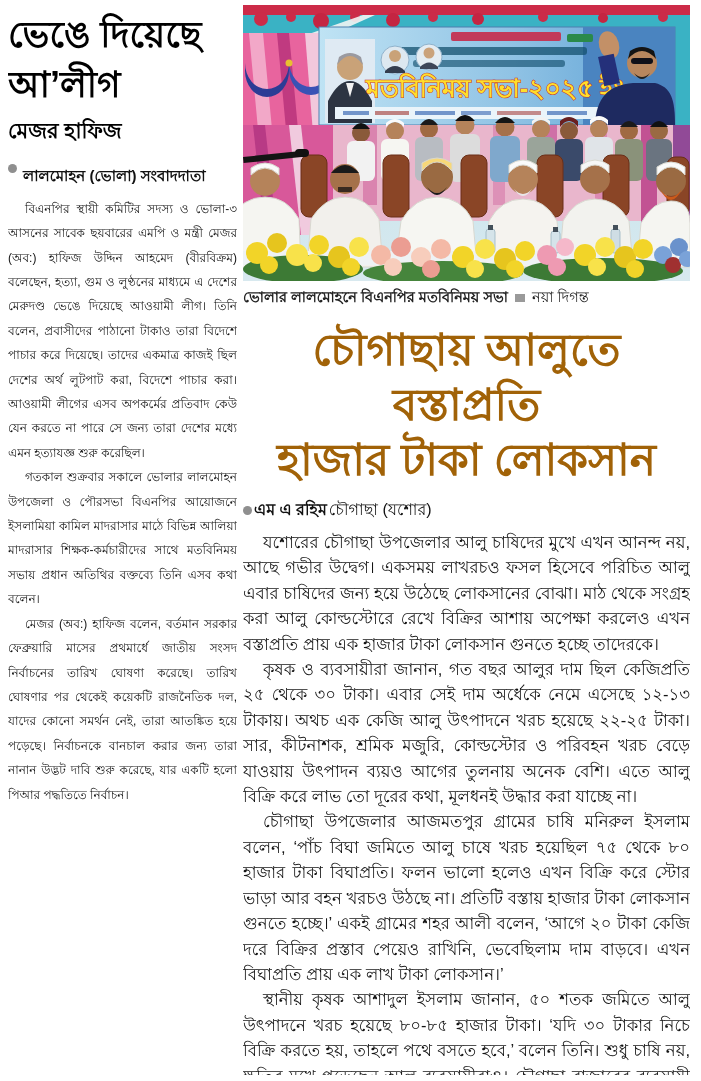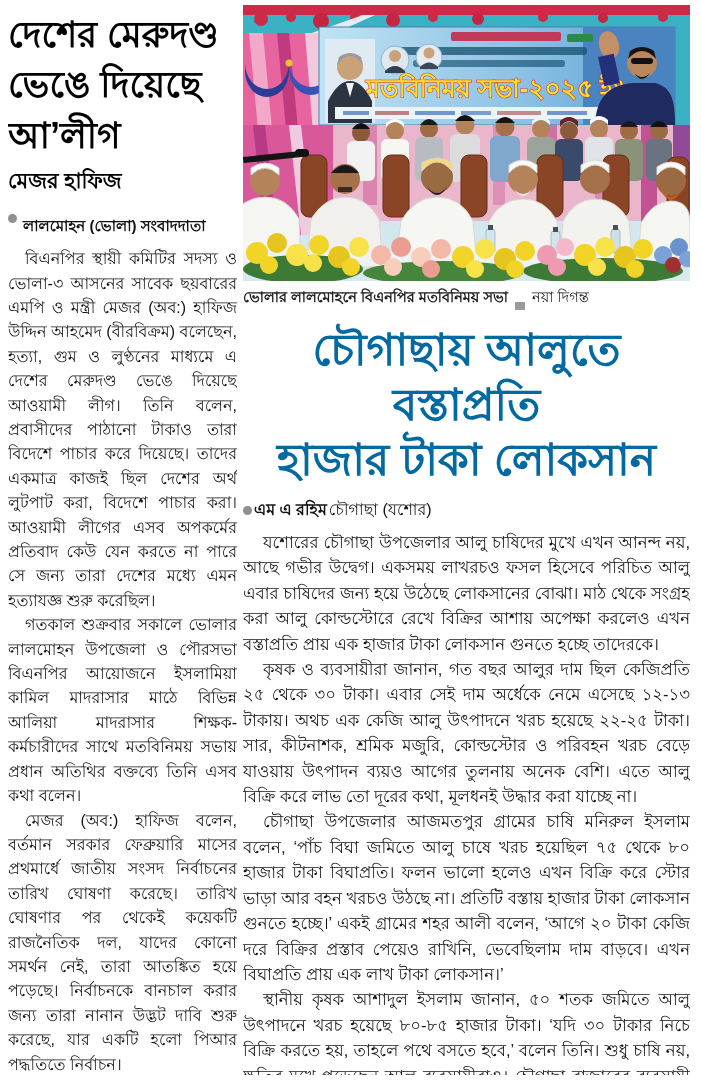--- a/index.html
+++ b/index.html
@@ -5,42 +5,41 @@
   html,body{margin:0;padding:0;background:#ffffff;}
   .page{position:relative;width:701px;height:1081px;background:#ffffff;overflow:hidden;
         font-family:"Liberation Sans","DejaVu Sans",sans-serif;color:#111;}
   
   .left-col{position:absolute;left:8px;top:6px;width:229px;height:1065px;overflow:hidden;}
   .hl1{font-weight:700;font-size:36px;line-height:1.4;color:#000;margin:4px 0 2px 0;}
   .hl1 span{display:block;}
   .byline1{font-weight:700;font-size:21px;color:#000;text-align:left;padding-right:18px;margin-top:4px;}
   .dateline{font-weight:700;font-size:15px;margin:14px 0 8px 0;display:flex;gap:6px;}
   .bullet{width:9px;height:9px;border-radius:50%;background:#8f8f8f;flex:0 0 auto;display:inline-block;}
-  .body1 p{font-size:16px;line-height:24.4px;text-align:justify;text-indent:17px;margin:0;color:#141414;}
+  .body1 p{font-size:12px;line-height:24.4px;text-align:justify;text-indent:17px;margin:0;color:#141414;}
   
   .right-col{position:absolute;left:243px;top:5px;width:447px;height:1070px;overflow:hidden;}
   .photo{width:447px;height:276px;display:block;background:#bfdde8;}
-  .caption{font-size:14.5px;margin-top:5px;display:flex;align-items:flex-end;gap:7px;color:#222;}
+  .caption{font-size:14.5px;margin-top:5px;display:flex;align-items:center;gap:7px;color:#222;}
   .caption .cap-b{font-weight:700;}
   .cap-sq{width:10px;height:8px;background:#9a9a9a;display:inline-block;flex:0 0 auto;}
-  .hl2{font-weight:700;font-size:44px;line-height:1.25;text-align:center;color:#0369a1;margin:12px 0 4px 0;}
+  .hl2{font-weight:700;font-size:44px;line-height:1.25;text-align:center;color:#a16207;margin:12px 0 4px 0;}
   .hl2 span{display:block;}
   .byline2{font-size:16px;margin:10px 0 6px 0;display:flex;align-items:center;gap:2px;}
   .byline2 .name{font-weight:700;}
   .byline2 .place{}
   .body2 p{font-size:16.5px;line-height:25.4px;text-align:justify;text-indent:20px;margin:0;color:#141414;}
 </style>
 </head>
 <body>
 
 <div class="page">
 
   <div class="left-col">
     <h1 class="hl1">
-      <span>দেশের মেরুদণ্ড</span>
       <span>ভেঙে দিয়েছে</span>
       <span>আ’লীগ</span>
     </h1>
     <div class="byline1">মেজর হাফিজ</div>
     <div class="dateline">
       <span class="bullet"></span>
       <span>লালমোহন (ভোলা) সংবাদদাতা</span>
     </div>
     <div class="body1">
       <p>বিএনপির স্থায়ী কমিটির সদস্য ও ভোলা-৩ আসনের সাবেক ছয়বারের এমপি ও মন্ত্রী মেজর (অব:) হাফিজ উদ্দিন আহমেদ (বীরবিক্রম) বলেছেন, হত্যা, গুম ও লুণ্ঠনের মাধ্যমে এ দেশের মেরুদণ্ড ভেঙে দিয়েছে আওয়ামী লীগ। তিনি বলেন, প্রবাসীদের পাঠানো টাকাও তারা বিদেশে পাচার করে দিয়েছে। তাদের একমাত্র কাজই ছিল দেশের অর্থ লুটপাট করা, বিদেশে পাচার করা। আওয়ামী লীগের এসব অপকর্মের প্রতিবাদ কেউ যেন করতে না পারে সে জন্য তারা দেশের মধ্যে এমন হত্যাযজ্ঞ শুরু করেছিল।</p>

